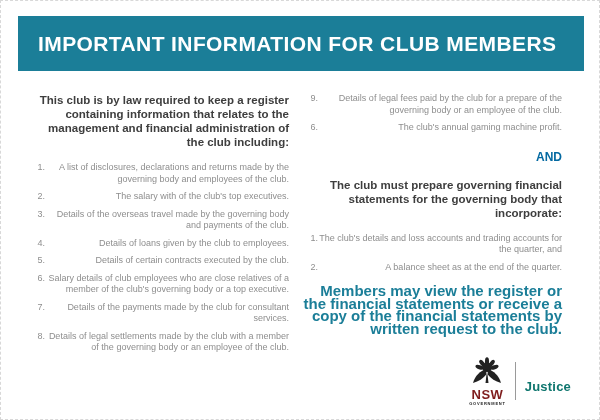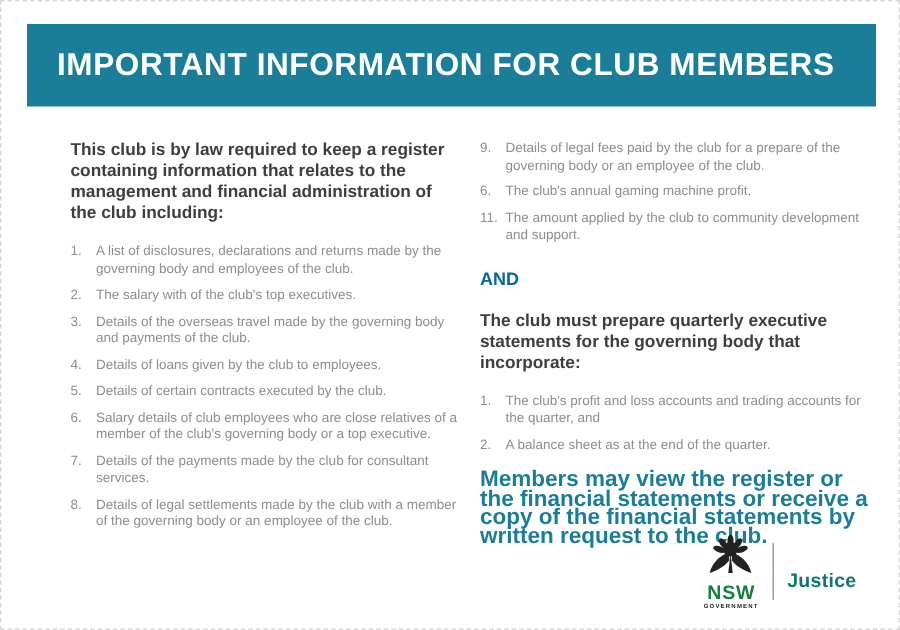--- a/index.html
+++ b/index.html
@@ -5,41 +5,42 @@
   * { margin: 0; padding: 0; box-sizing: border-box; }
   html, body { background: #fff; }
   .page {
     position: relative;
     width: 600px;
     height: 420px;
     background: #ffffff;
     border: 1px dashed #d8d8d8;
     font-family: "Liberation Sans", sans-serif;
     overflow: hidden;
+    text-align: right;
   }
   .banner {
     position: absolute;
     left: 17px; top: 15px;
     width: 566px; height: 55px;
     background: #1b7e98;
     display: flex;
     align-items: center;
     padding-left: 20px;
   }
   .banner h1 {
     color: #ffffff;
     font-size: 21px;
     font-weight: bold;
     letter-spacing: 0.4px;
     font-stretch: condensed;
     white-space: nowrap;
   }
   .content {
     position: absolute;
-    left: 46px; top: 92px;
+    left: 27px; top: 92px;
     width: 534px;
     display: flex;
     gap: 12px;
   }
   .col { flex: 1; }
   .intro {
     color: #3e3e3e;
     font-size: 11.5px;
     font-weight: bold;
     line-height: 14px;
@@ -78,21 +79,21 @@
     align-items: center;
     height: 52px;
   }
   .nsw-block {
     display: flex;
     flex-direction: column;
     align-items: center;
     margin-right: 9px;
   }
   .nsw-word {
-    color: #15803d;
+    color: #7f1d1d;
     font-size: 13px;
     font-weight: bold;
     letter-spacing: 0.5px;
     line-height: 12px;
     margin-top: 1px;
   }
   .gov-word {
     color: #222222;
     font-size: 4px;
     font-weight: bold;
@@ -165,32 +166,28 @@
     <div class="col">
 
       <div class="li">
         <span class="num">9.</span>
         <span class="txt">Details of legal fees paid by the club for a prepare of the governing body or an employee of the club.</span>
       </div>
       <div class="li">
         <span class="num">6.</span>
         <span class="txt">The club's annual gaming machine profit.</span>
       </div>
-      <div class="li">
-        <span class="num">11.</span>
-        <span class="txt">The amount applied by the club to community development and support.</span>
-      </div>
 
       <p class="and-label">AND</p>
 
-      <p class="intro">The club must prepare quarterly executive statements for the governing body that incorporate:</p>
+      <p class="intro">The club must prepare governing financial statements for the governing body that incorporate:</p>
 
       <div class="li">
         <span class="num">1.</span>
-        <span class="txt">The club's profit and loss accounts and trading accounts for the quarter, and</span>
+        <span class="txt">The club's details and loss accounts and trading accounts for the quarter, and</span>
       </div>
       <div class="li">
         <span class="num">2.</span>
         <span class="txt">A balance sheet as at the end of the quarter.</span>
       </div>
 
       <p class="notice">Members may view the register or the financial statements or receive a copy of the financial statements by written request to the club.</p>
     </div>
   </div>
 

